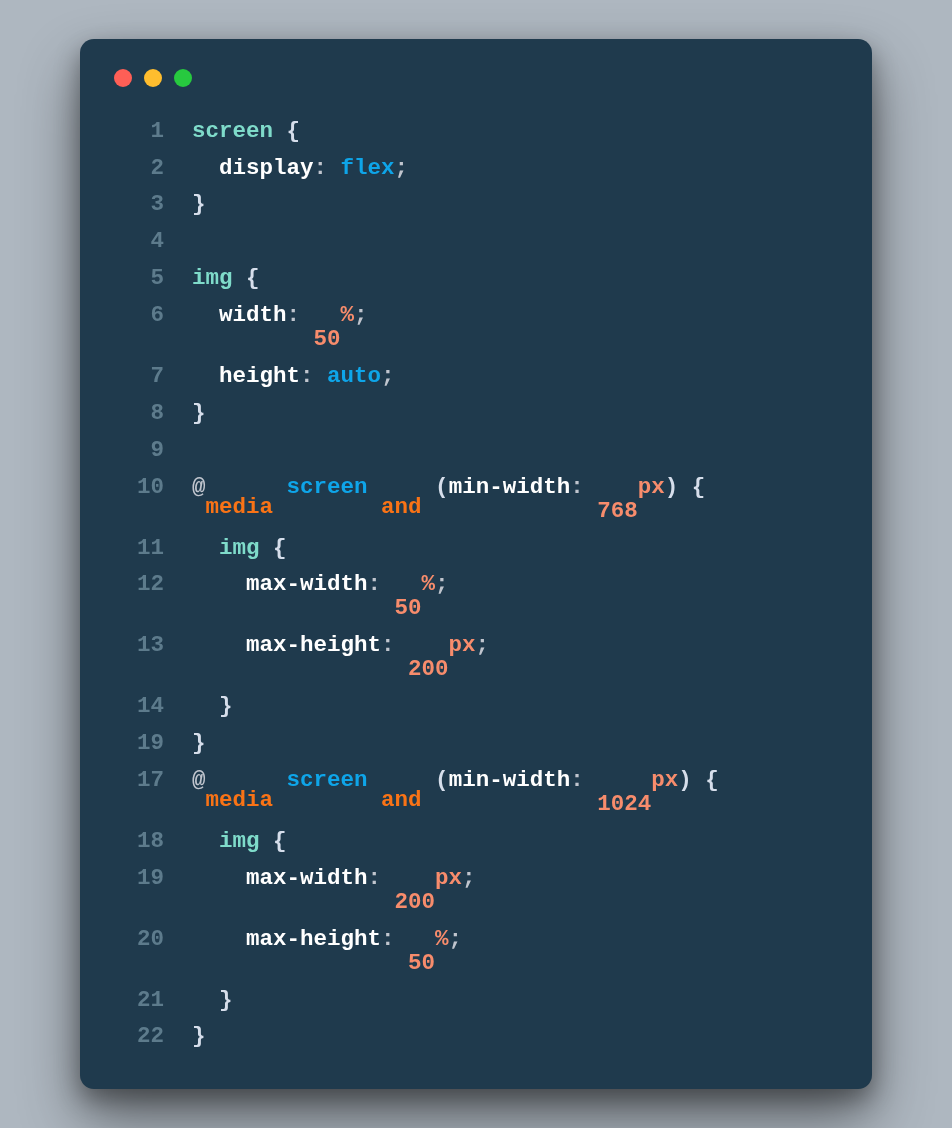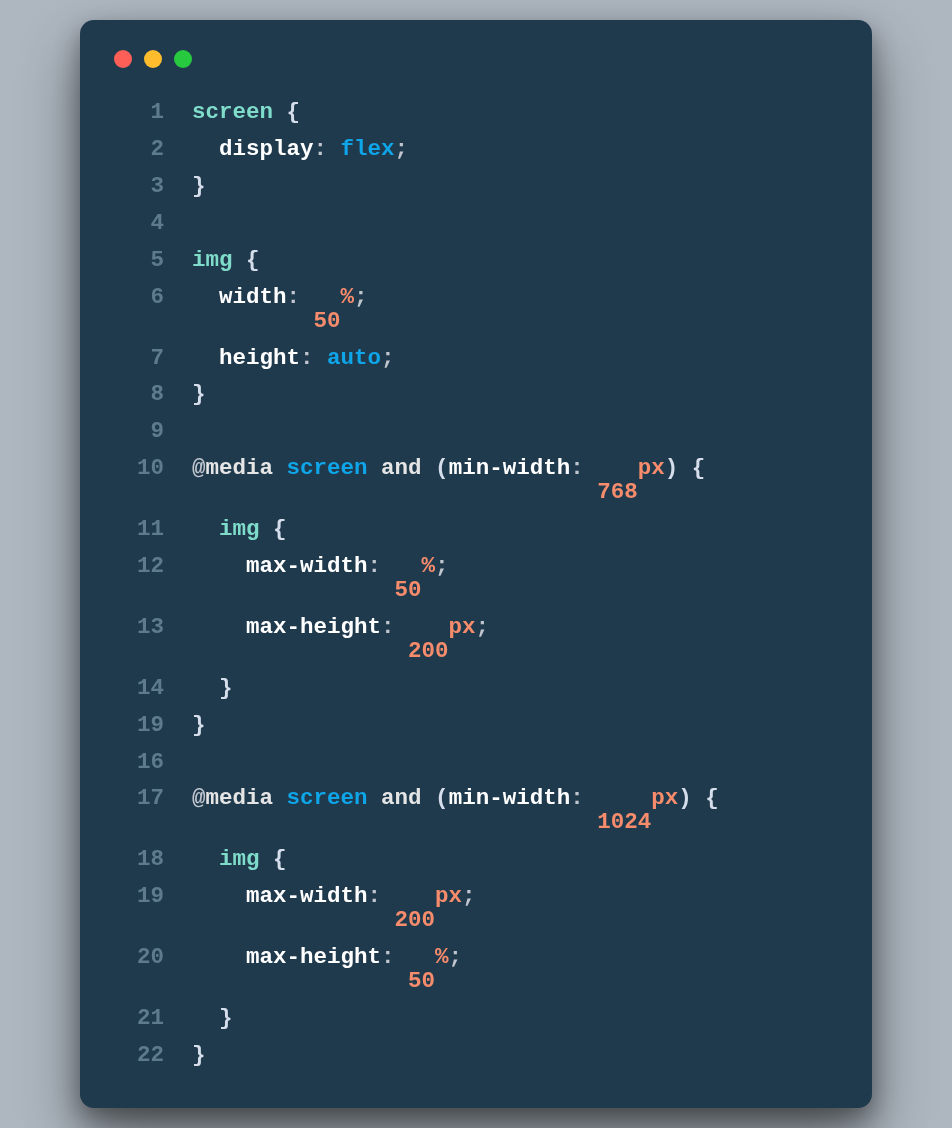--- a/index.html
+++ b/index.html
@@ -50,21 +50,21 @@
     flex: 0 0 54px;
   }
   .gap { width: 28px; flex: 0 0 28px; }
   .c-sel   { color: #7fdbca; }   
   .c-brace { color: #d6deeb; }
   .c-punc  { color: #c0c5ce; }
   .c-prop  { color: #ffffff; }   
   .c-val   { color: #0ea5e9; }   
   .c-num   { color: #f78c6c; margin-top: 24px; }   
   .c-unit  { color: #f78c6c; }
-  .c-kw    { color: #e5e5e5; }   
+  .c-kw    { color: #f97316; margin-top: 20px; }   
   .c-paren { color: #d6deeb; }
 </style>
 </head>
 <body>
 
 <div class="window">
   <div class="traffic">
     <div class="dot red"></div>
     <div class="dot yellow"></div>
     <div class="dot green"></div>
@@ -78,21 +78,20 @@
       <div class="line"><span class="ln">6</span><span class="gap"></span><span>  </span><span class="c-prop">width</span><span class="c-punc">: </span><span class="c-num">50</span><span class="c-unit">%</span><span class="c-punc">;</span></div>
       <div class="line"><span class="ln">7</span><span class="gap"></span><span>  </span><span class="c-prop">height</span><span class="c-punc">: </span><span class="c-val">auto</span><span class="c-punc">;</span></div>
       <div class="line"><span class="ln">8</span><span class="gap"></span><span class="c-brace">}</span></div>
       <div class="line"><span class="ln">9</span><span class="gap"></span><span></span></div>
       <div class="line"><span class="ln">10</span><span class="gap"></span><span class="c-punc">@</span><span class="c-kw">media</span><span> </span><span class="c-val">screen</span><span> </span><span class="c-kw">and</span><span> </span><span class="c-paren">(</span><span class="c-prop">min-width</span><span class="c-punc">: </span><span class="c-num">768</span><span class="c-unit">px</span><span class="c-paren">)</span><span class="c-brace"> {</span></div>
       <div class="line"><span class="ln">11</span><span class="gap"></span><span>  </span><span class="c-sel">img </span><span class="c-brace">{</span></div>
       <div class="line"><span class="ln">12</span><span class="gap"></span><span>    </span><span class="c-prop">max-width</span><span class="c-punc">: </span><span class="c-num">50</span><span class="c-unit">%</span><span class="c-punc">;</span></div>
       <div class="line"><span class="ln">13</span><span class="gap"></span><span>    </span><span class="c-prop">max-height</span><span class="c-punc">: </span><span class="c-num">200</span><span class="c-unit">px</span><span class="c-punc">;</span></div>
       <div class="line"><span class="ln">14</span><span class="gap"></span><span>  </span><span class="c-brace">}</span></div>
       <div class="line"><span class="ln">19</span><span class="gap"></span><span class="c-brace">}</span></div>
-      <div class="line"><span class="ln">16</span><span class="gap"></span><span></span></div>
       <div class="line"><span class="ln">17</span><span class="gap"></span><span class="c-punc">@</span><span class="c-kw">media</span><span> </span><span class="c-val">screen</span><span> </span><span class="c-kw">and</span><span> </span><span class="c-paren">(</span><span class="c-prop">min-width</span><span class="c-punc">: </span><span class="c-num">1024</span><span class="c-unit">px</span><span class="c-paren">)</span><span class="c-brace"> {</span></div>
       <div class="line"><span class="ln">18</span><span class="gap"></span><span>  </span><span class="c-sel">img </span><span class="c-brace">{</span></div>
       <div class="line"><span class="ln">19</span><span class="gap"></span><span>    </span><span class="c-prop">max-width</span><span class="c-punc">: </span><span class="c-num">200</span><span class="c-unit">px</span><span class="c-punc">;</span></div>
       <div class="line"><span class="ln">20</span><span class="gap"></span><span>    </span><span class="c-prop">max-height</span><span class="c-punc">: </span><span class="c-num">50</span><span class="c-unit">%</span><span class="c-punc">;</span></div>
       <div class="line"><span class="ln">21</span><span class="gap"></span><span>  </span><span class="c-brace">}</span></div>
       <div class="line"><span class="ln">22</span><span class="gap"></span><span class="c-brace">}</span></div>
     </div>
 </div>
 
 </body></html>

